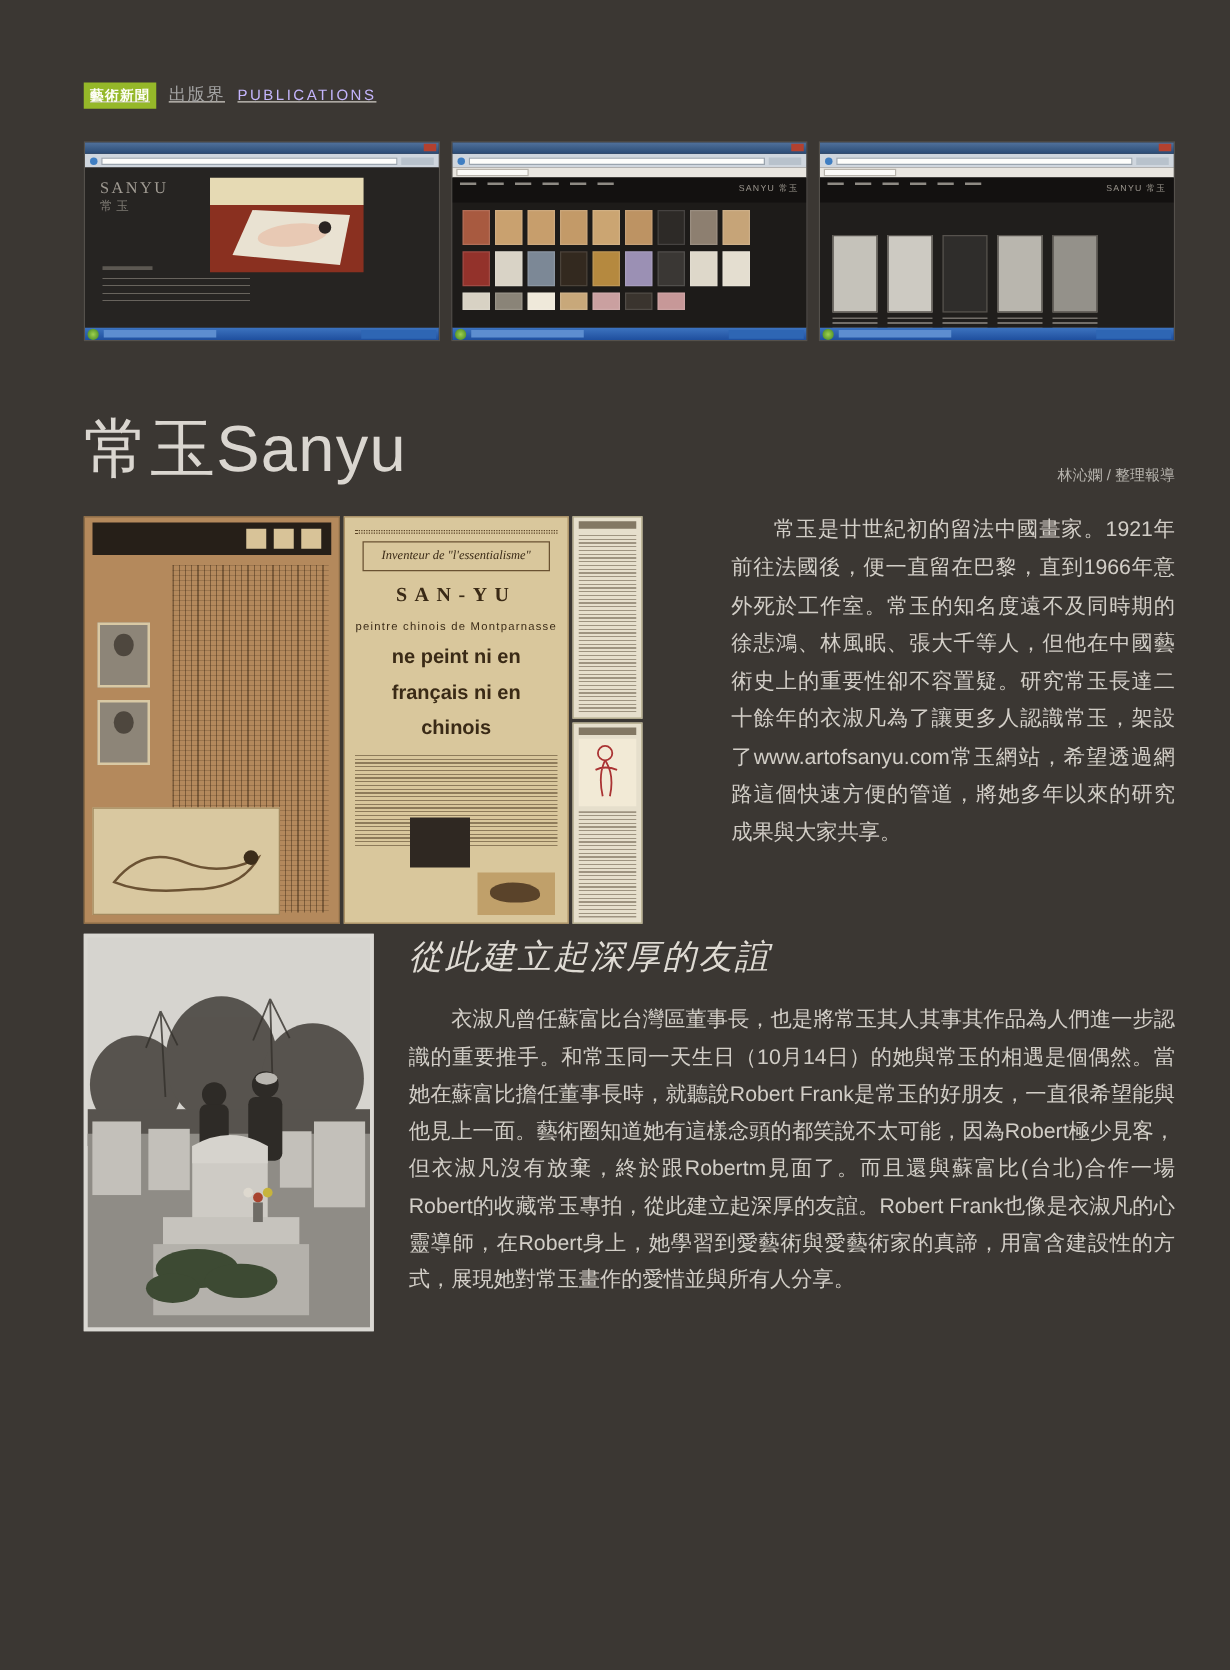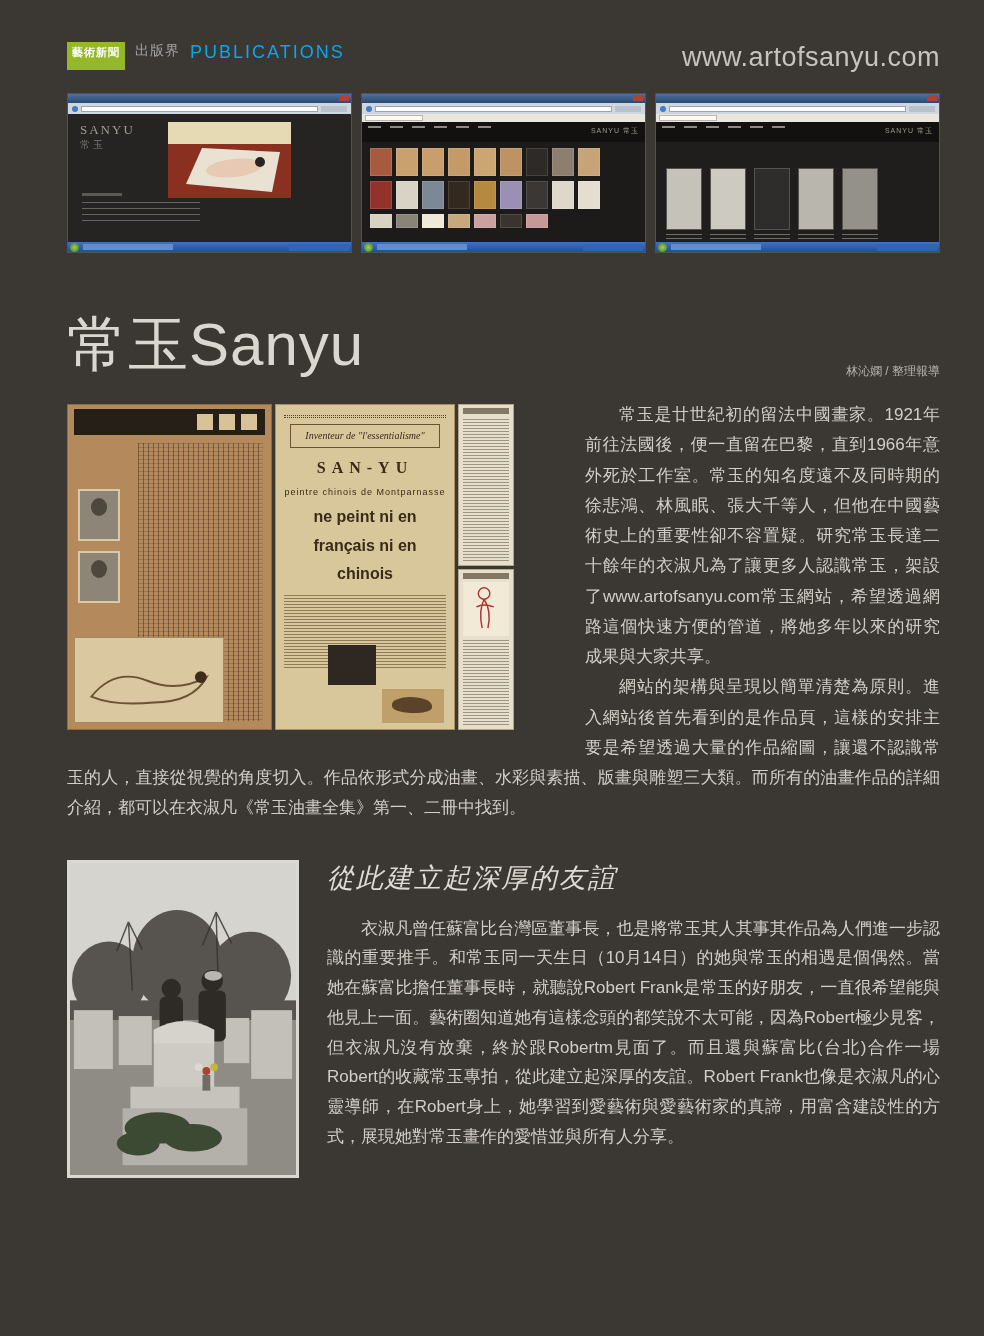--- a/index.html
+++ b/index.html
@@ -7,25 +7,25 @@
   body {
     background:#3b3733;
     font-family:"Liberation Sans", sans-serif;
     color:#d2cec7;
     overflow:hidden;
     position:relative;
   }
   .page { position:absolute; left:67px; top:0; width:873px; }
 
   
-  .hdr { display:flex; margin-top:42px; height:28px; }
+  .hdr { display:flex; align-items:center; margin-top:62px; height:28px;text-decoration:underline; }
   .badge { background:#95b829; color:#fdfdf6; font-size:11px; font-weight:bold;
            padding:3px 5px; letter-spacing:1px; }
   .section-lbl { color:#a3a3a3; font-size:14px; margin-left:10px; letter-spacing:1px; }
-  .section-en  { color:#0ea5e9; font-size:18px; margin-left:10px; letter-spacing:2px; }
+  .section-en  { color:#c4b5fd; font-size:12px; margin-left:10px; letter-spacing:2px; }
   .site-url { margin-left:auto; color:#c7c4be; font-size:27px; letter-spacing:.5px; }
 
   
   .shots { display:flex; gap:9px; margin-top:23px; }
   .browser { width:287px; height:160px; background:#2b2927; display:flex; flex-direction:column;
              border:1px solid #55514c; }
   .titlebar { height:9px; background:linear-gradient(#50719c,#2a4a74); position:relative; }
   .titlebar .closebox { position:absolute; right:2px; top:1px; width:10px; height:6px; background:#b3412f; }
   .addrbar { height:11px; background:#cfd6de; display:flex; align-items:center; padding:0 4px; gap:3px; }
   .addrbar .navdot { width:6px; height:6px; border-radius:50%; background:#3f7ec2; }
@@ -57,21 +57,21 @@
   .trow .thumb { width:22px; height:28px; border:1px solid rgba(255,255,255,.12); }
   .trow.cut .thumb { height:14px; }
   .docwrap { display:flex; gap:8px; padding:26px 10px 0 10px; }
   .doc { width:36px; }
   .doc .pic { width:36px; height:62px; border:1px solid #56524d; }
   .doc .cap { margin-top:4px; height:8px;
               background:repeating-linear-gradient(180deg, rgba(150,145,138,.7) 0 1px, transparent 1px 4px); }
 
   
   .art-head { display:flex; align-items:flex-end; margin-top:52px; }
-  .art-title { font-size:60px; color:#dad6d0; letter-spacing:1px; }
+  .art-title { font-size:52px; color:#dad6d0; letter-spacing:1px; }
   .art-byline { margin-left:auto; font-size:12px; color:#b7b4ae; padding-bottom:6px; }
 
   .article { margin-top:14px; font-size:17px; line-height:1.78; text-align:justify; color:#d2cec7; }
   .article p { text-indent:2em; }
 
   
   .clips { float:left; width:506px; height:326px; margin:4px 12px 8px 0;
            display:flex; gap:3px; }
   .clip-cn { width:205px; background:#b4895c; position:relative; border:1px solid #8a6b46; overflow:hidden; }
   .clip-cn .banner { position:absolute; left:6px; top:4px; right:6px; height:26px; background:#261f18;
@@ -117,21 +117,20 @@
 </style>
 </head>
 <body>
 
 <div class="page">
 
   <div class="hdr">
     <span class="badge">藝術新聞</span>
     <span class="section-lbl">出版界</span>
     <span class="section-en">PUBLICATIONS</span>
-    <span class="site-url">www.artofsanyu.com</span>
   </div>
 
   <div class="shots">
 
     <div class="browser">
       <div class="titlebar">
           <div class="closebox"></div>
         </div>
       <div class="addrbar">
         <div class="navdot"></div>
@@ -329,21 +328,20 @@
                 <circle cx="22" cy="12" r="6" fill="none" stroke="#a33" stroke-width="1.5"></circle>
                 <path d="M22 18 Q16 30 20 48 M22 18 Q30 30 26 48 M14 26 Q22 22 32 26" fill="none" stroke="#a33" stroke-width="1.5"></path>
               </svg>
           </div>
           <div class="txt" style="margin-top:56px; height:calc(100% - 56px);"></div>
         </div>
       </div>
     </div>
 
     <p>常玉是廿世紀初的留法中國畫家。1921年前往法國後，便一直留在巴黎，直到1966年意外死於工作室。常玉的知名度遠不及同時期的徐悲鴻、林風眠、張大千等人，但他在中國藝術史上的重要性卻不容置疑。研究常玉長達二十餘年的衣淑凡為了讓更多人認識常玉，架設了www.artofsanyu.com常玉網站，希望透過網路這個快速方便的管道，將她多年以來的研究成果與大家共享。</p>
-    <p>網站的架構與呈現以簡單清楚為原則。進入網站後首先看到的是作品頁，這樣的安排主要是希望透過大量的作品縮圖，讓還不認識常玉的人，直接從視覺的角度切入。作品依形式分成油畫、水彩與素描、版畫與雕塑三大類。而所有的油畫作品的詳細介紹，都可以在衣淑凡《常玉油畫全集》第一、二冊中找到。</p>
   </div>
 
   <div class="feature">
     <div class="photo-col">
       <svg class="gravephoto" viewBox="0 0 232 318" preserveAspectRatio="none">
         <rect width="232" height="318" fill="#d6d4cf"></rect>
         <g fill="#413d38" opacity=".85">
           <ellipse cx="40" cy="120" rx="38" ry="40"></ellipse>
             <ellipse cx="110" cy="100" rx="46" ry="52"></ellipse>
           <ellipse cx="185" cy="115" rx="42" ry="45"></ellipse>

